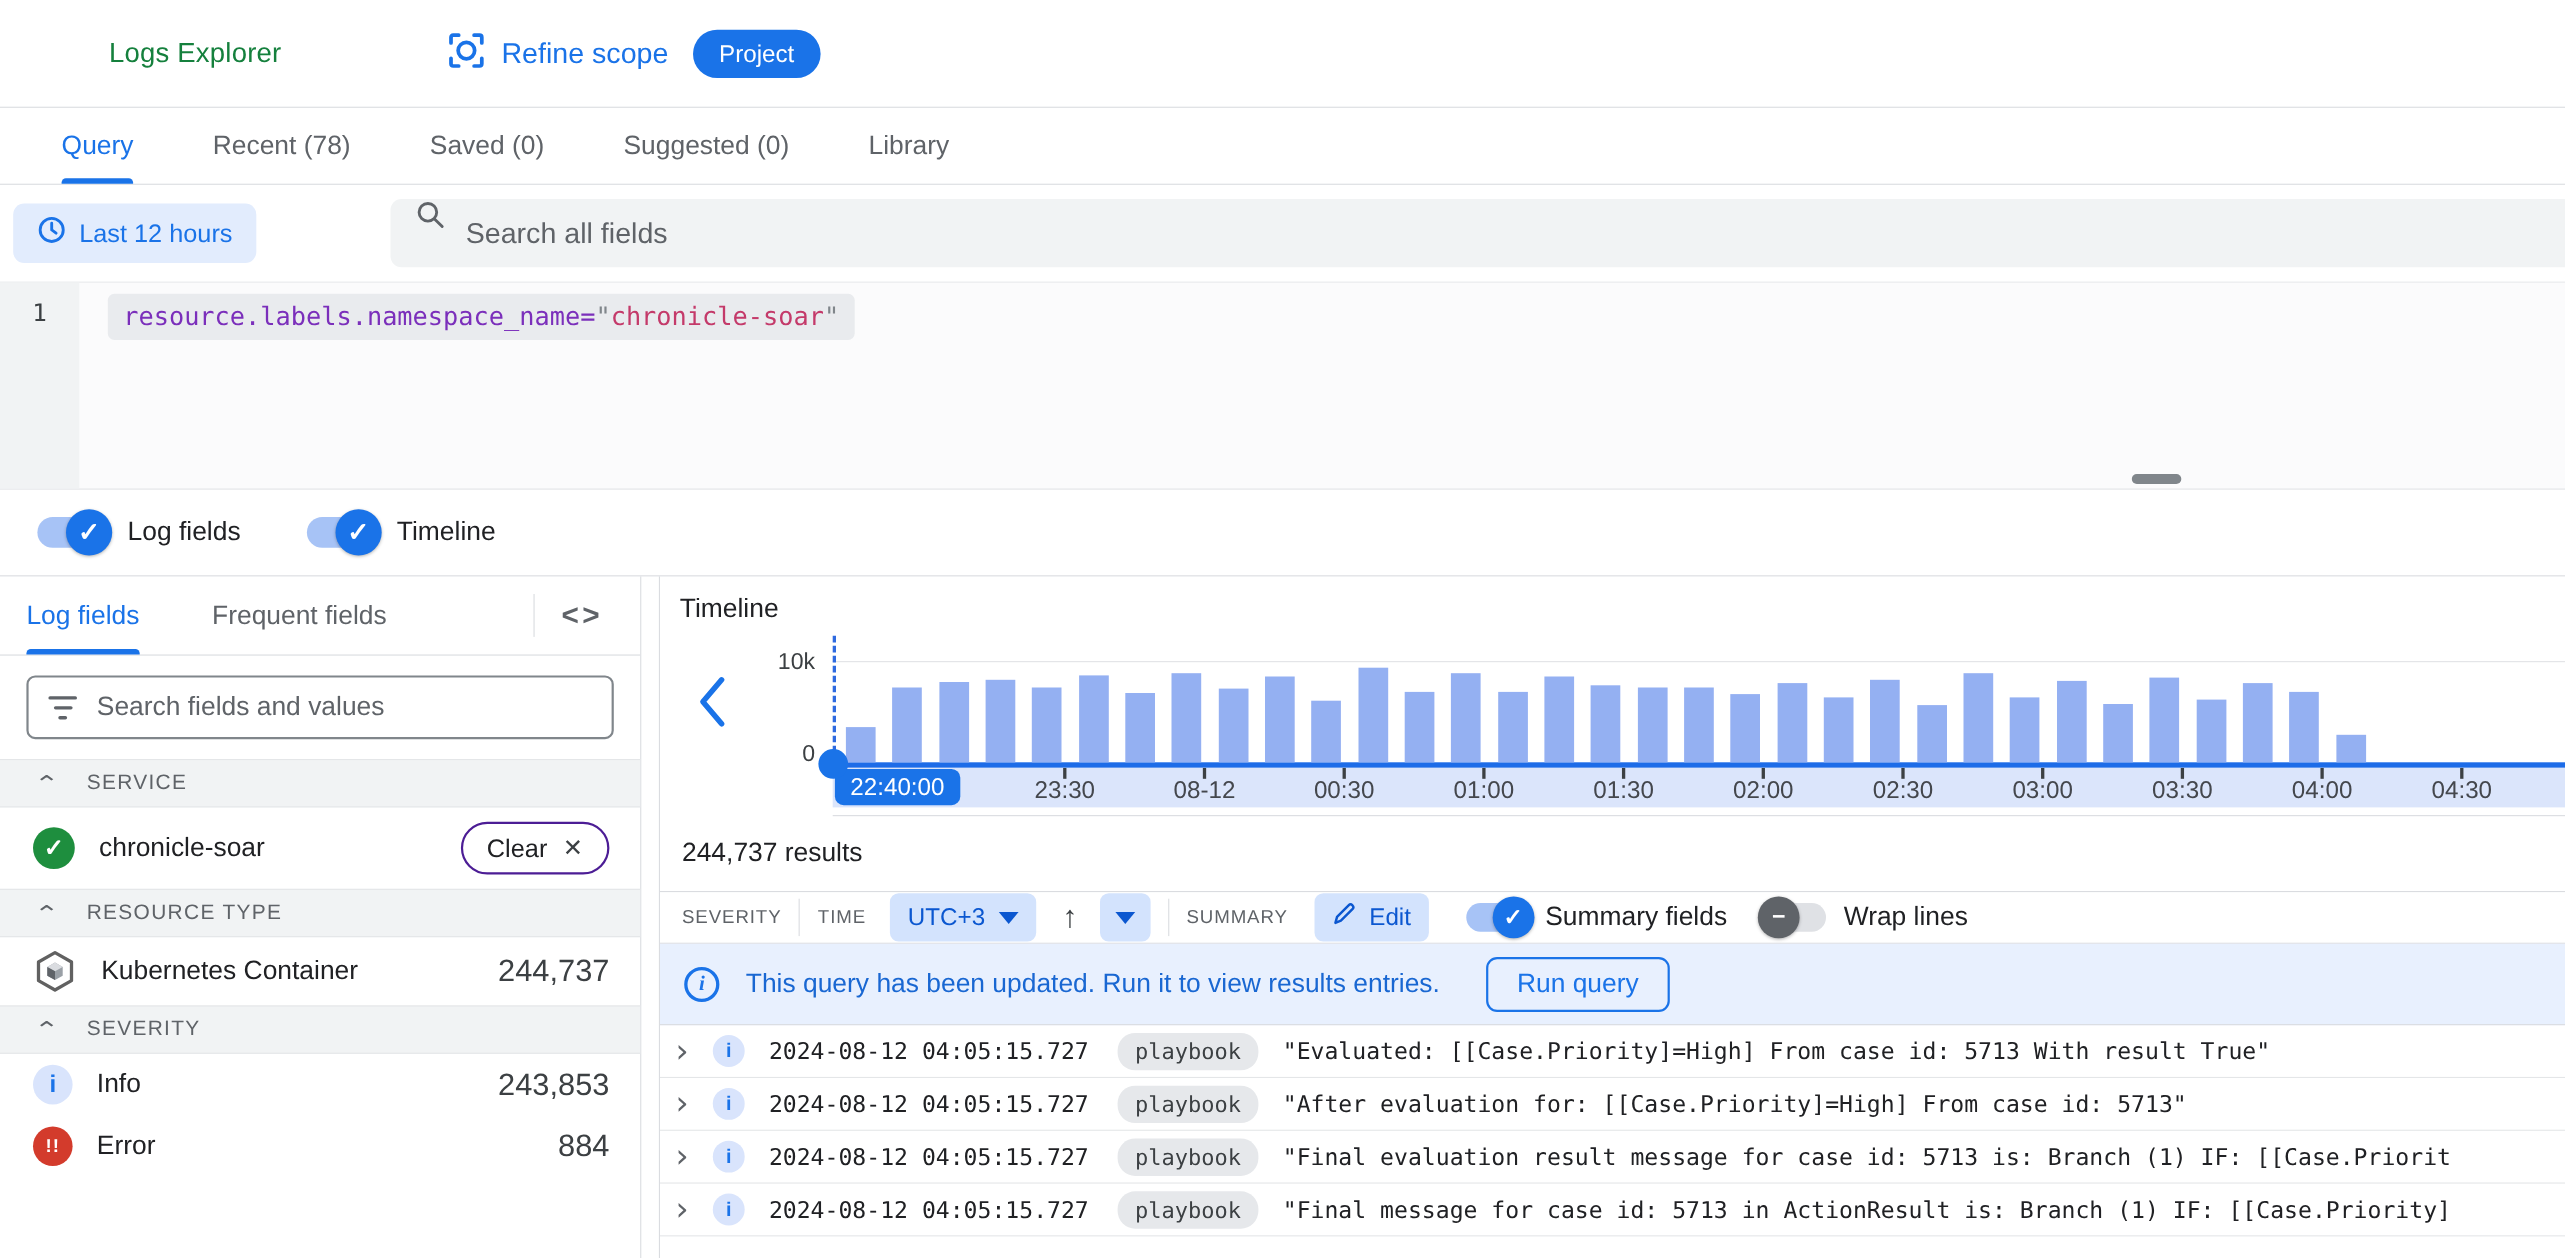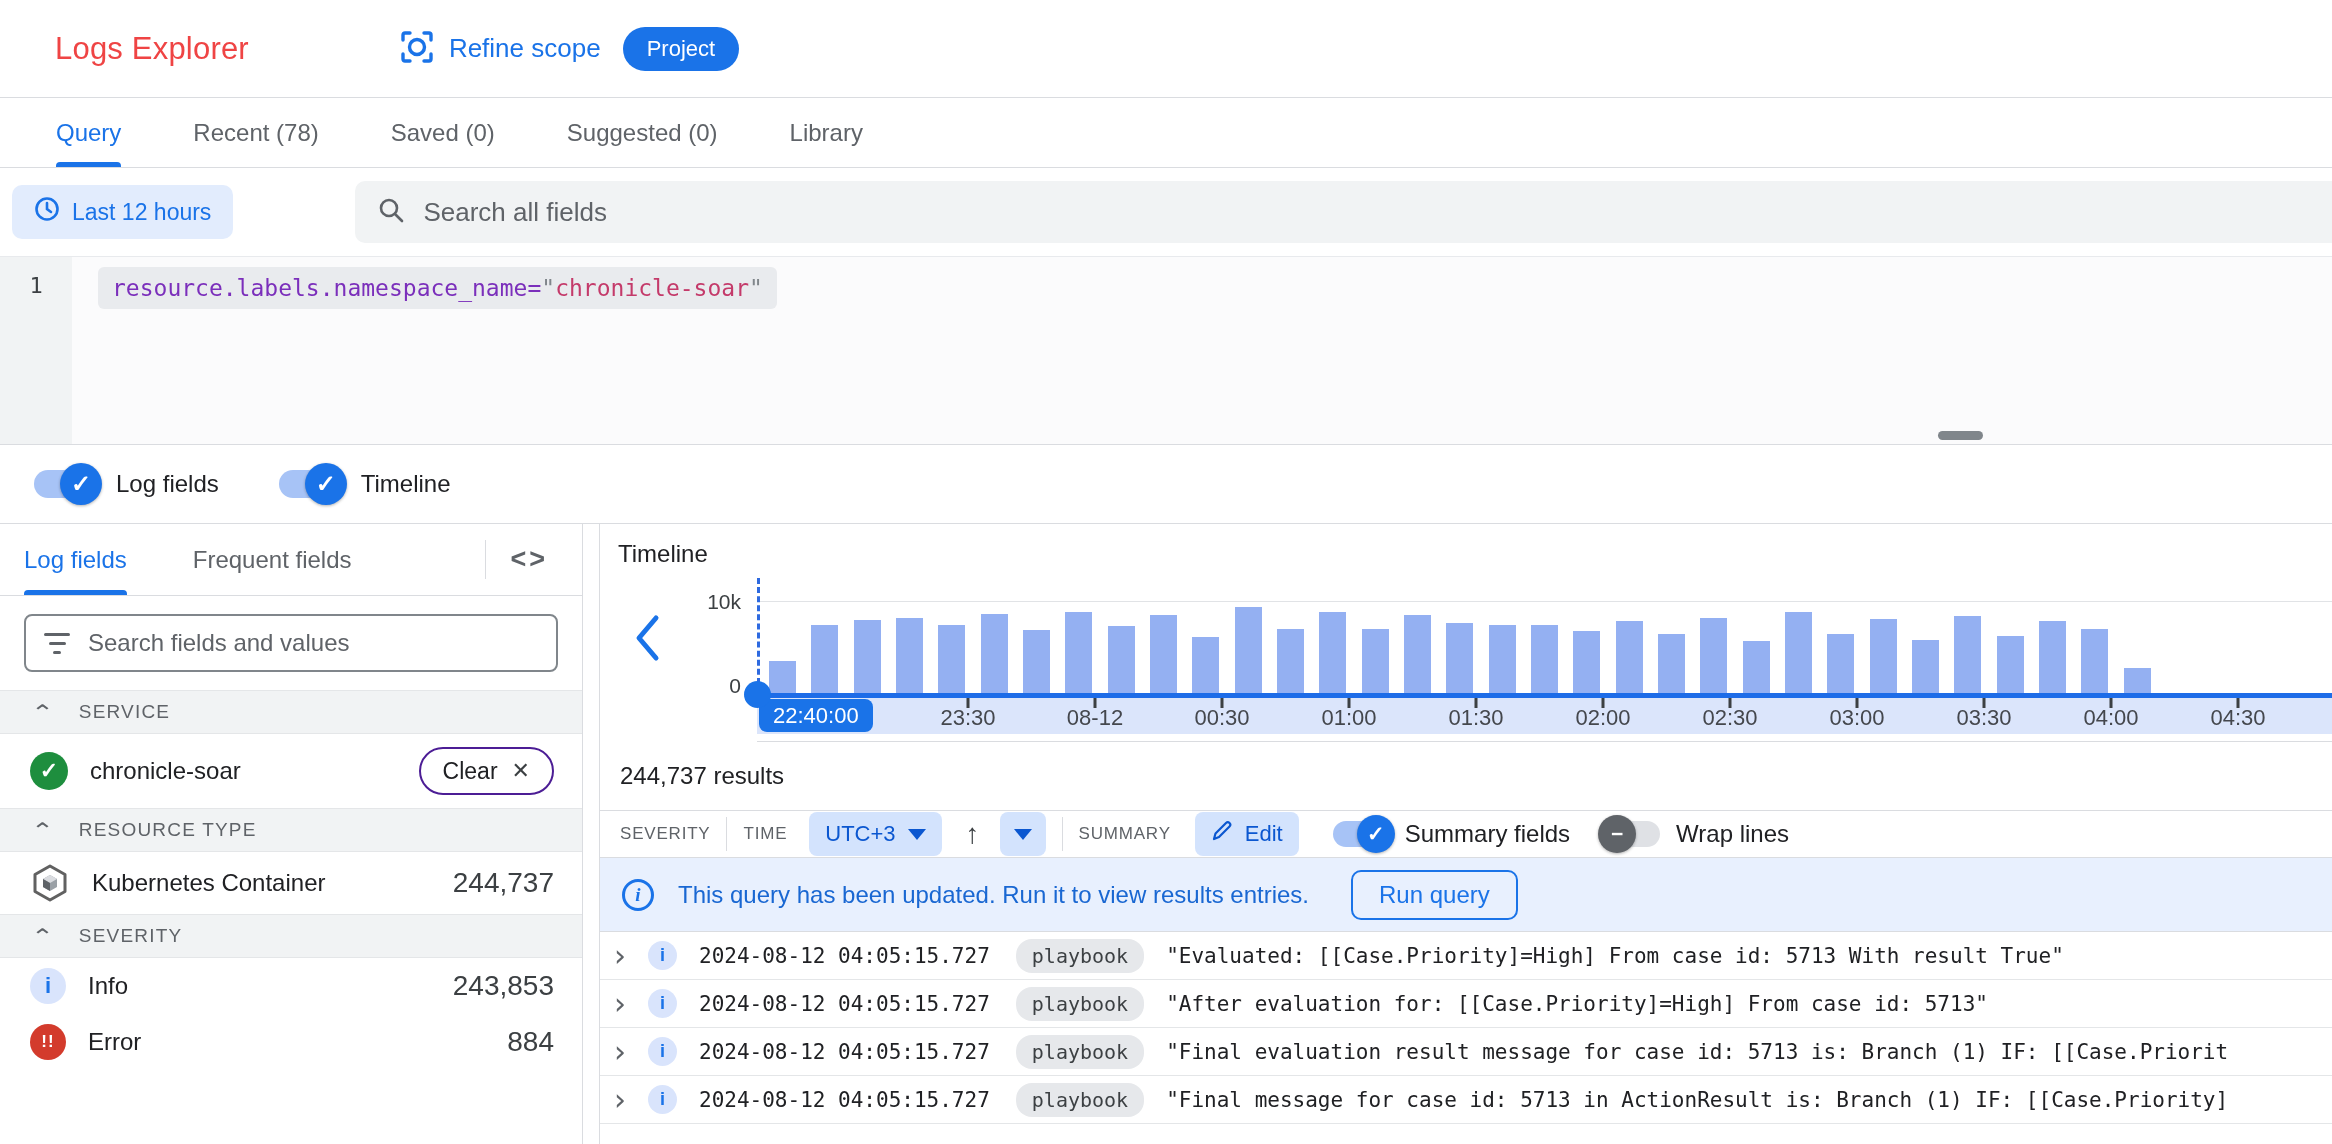--- a/index.html
+++ b/index.html
@@ -3,41 +3,41 @@
 <meta charset="utf-8">
 <style>
   * { margin:0; padding:0; box-sizing:border-box; }
   html,body { width:2332px; height:1144px; overflow:hidden; background:#fff;
     font-family:"Liberation Sans", sans-serif; color:#202124; }
   .app { width:2332px; height:1144px; display:flex; flex-direction:column; background:#fff; }
 
   
   .header { height:98px; display:flex; align-items:center; padding-left:55px; flex:none;
     border-bottom:1px solid #dadce0; background:#fff; }
-  .page-title { font-size:31px; color:#ef4444; letter-spacing:0.2px; }
+  .page-title { font-size:25px; color:#15803d; letter-spacing:0.2px;margin-left:44px; }
   .refine { display:flex; align-items:center; gap:14px; margin-left:150px; cursor:pointer; }
   .refine-label { color:#1a73e8; font-size:26px; font-weight:500; }
   .project-pill { margin-left:22px; background:#1a73e8; color:#fff; font-size:22px; font-weight:500;
     border-radius:999px; padding:9px 24px; }
 
   
   .nav-tabs { height:70px; flex:none; display:flex; align-items:stretch; gap:72px;
     padding-left:56px; border-bottom:1px solid #dadce0; }
   .nav-tab { display:flex; align-items:center; font-size:24px; font-weight:500; color:#5f6368;
     position:relative; cursor:pointer; }
   .nav-tab.active { color:#1a73e8; }
   .nav-tab.active::after { content:""; position:absolute; left:0; right:0; bottom:0; height:5px;
     background:#1a73e8; border-radius:4px 4px 0 0; }
 
   
   .query-bar { height:88px; flex:none; display:flex; align-items:center; padding-left:12px; }
   .time-chip { display:flex; align-items:center; gap:12px; background:#e2ecfd; border-radius:10px;
     height:54px; padding:0 22px; color:#1a73e8; font-size:23px; font-weight:500; cursor:pointer; }
   .search-field { margin-left:122px; flex:1; height:62px; background:#f1f3f4; border-radius:10px 0 0 10px;
-    display:flex; align-items:center; padding-left:22px; gap:18px; }
+    display:flex; padding-left:22px; gap:18px; }
   .search-field input { border:none; outline:none; background:transparent; font-size:26px;
     color:#202124; width:600px; font-family:"Liberation Sans",sans-serif; }
   .search-field input::placeholder { color:#5f6368; }
 
   
   .editor { height:188px; flex:none; position:relative; background:#fbfbfc; display:flex;
     border-top:1px solid #e8eaed; }
   .gutter { width:72px; background:#f1f3f4; color:#3c4043; font-family:"DejaVu Sans Mono",monospace;
     font-size:22px; text-align:center; padding-top:16px; }
   .code-area { padding:10px 0 0 26px; }

